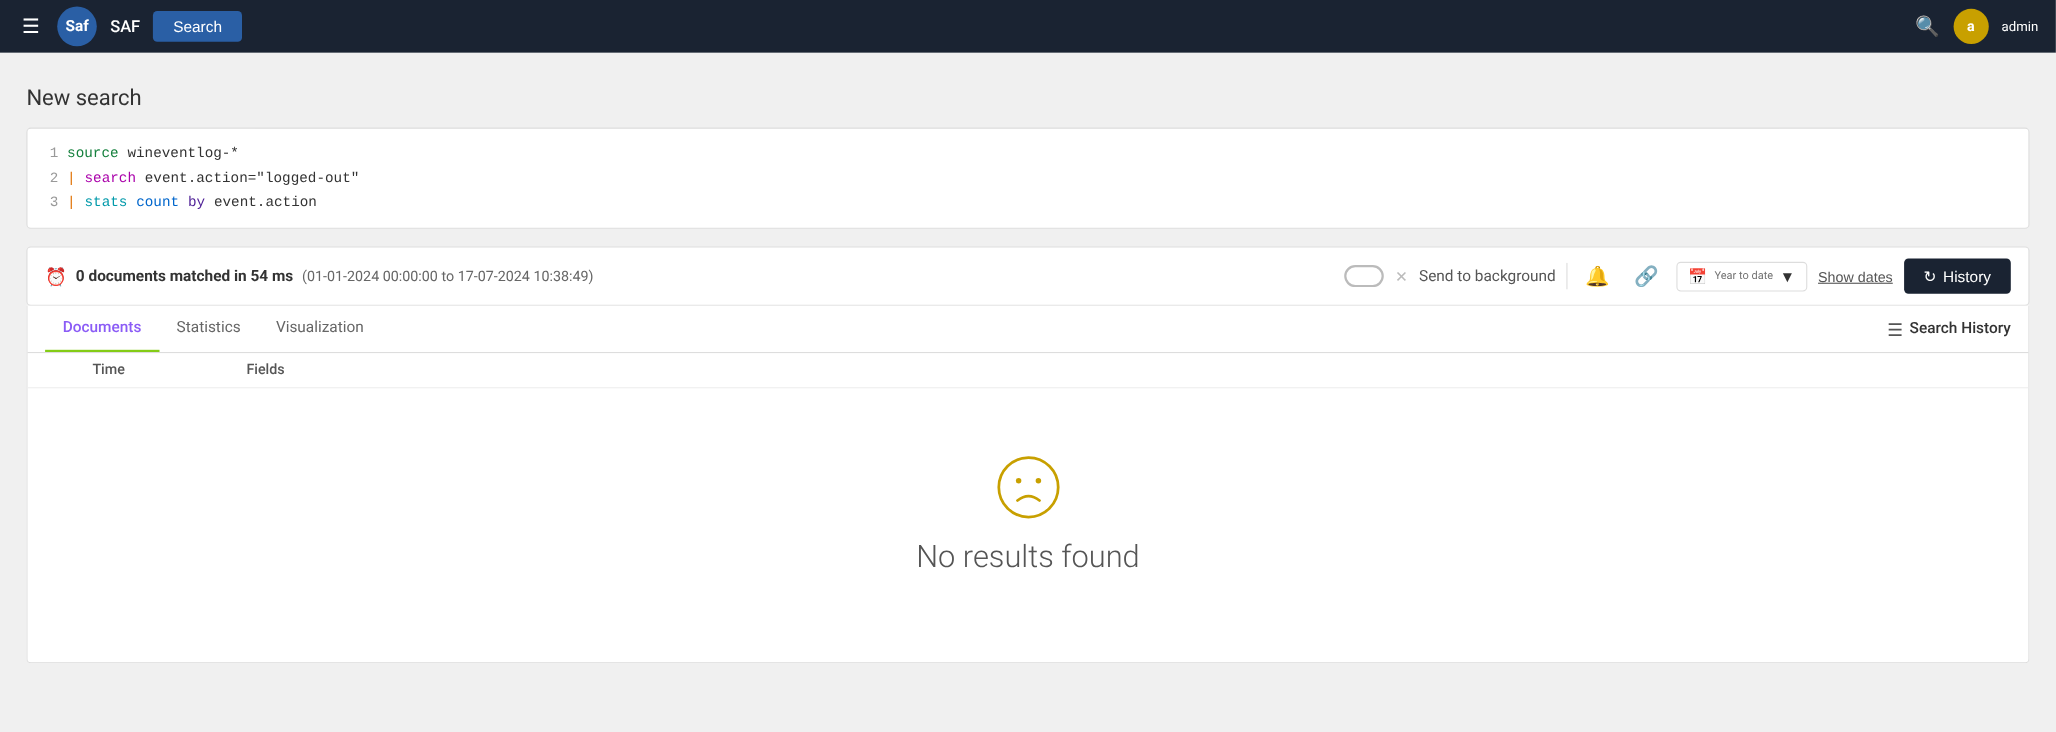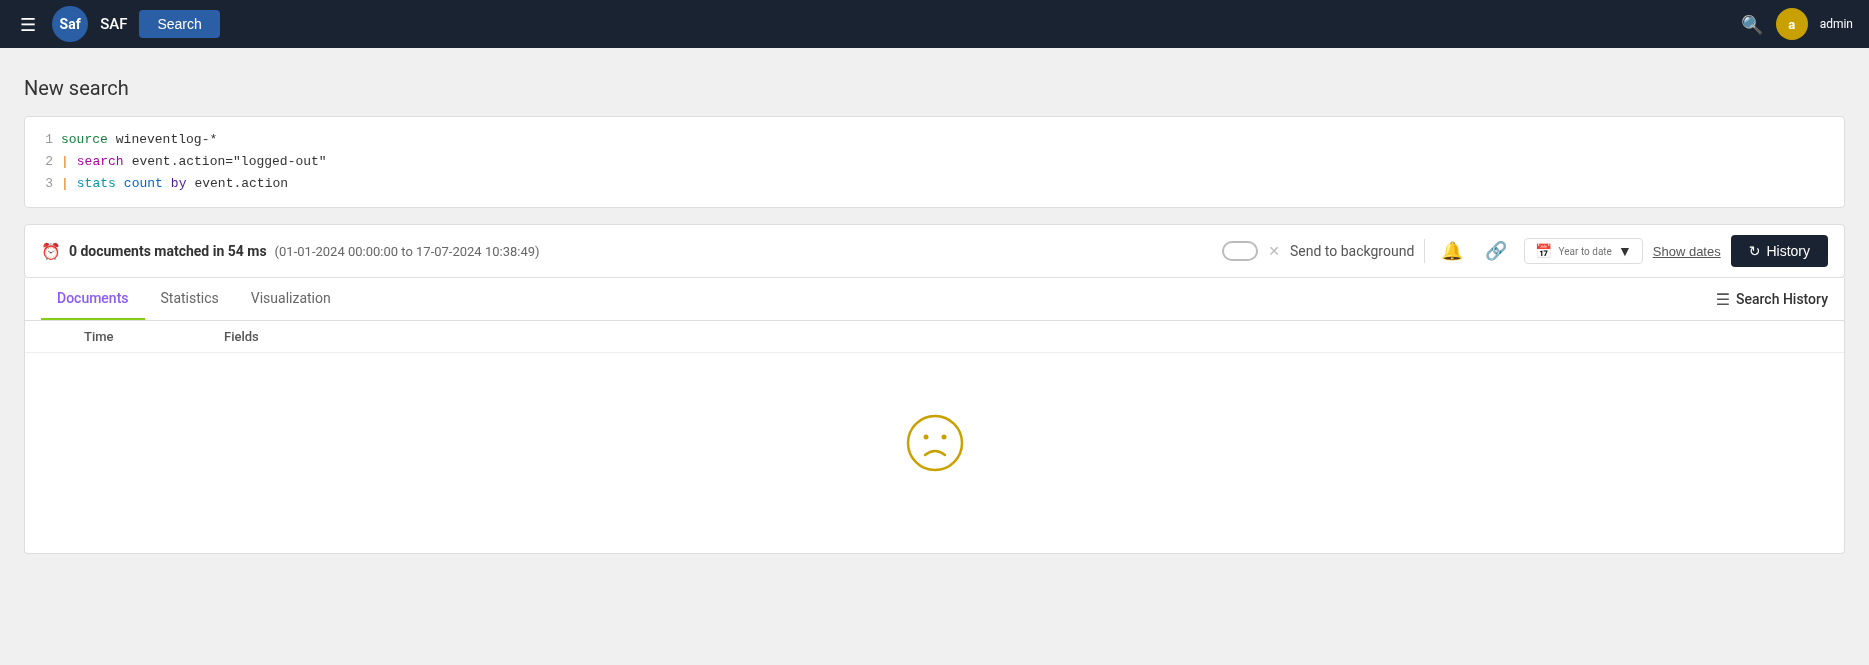--- a/index.html
+++ b/index.html
@@ -382,16 +382,17 @@
       <span class="col-fields">Fields</span>
     </div>
 
     <div class="no-results">
       <svg class="sad-face" viewBox="0 0 60 60" fill="none" xmlns="http://www.w3.org/2000/svg">
         <circle cx="30" cy="30" r="27" stroke="#c8a000" stroke-width="2.5" fill="none"></circle>
         <circle cx="21" cy="24" r="2.5" fill="#c8a000"></circle>
         <circle cx="39" cy="24" r="2.5" fill="#c8a000"></circle>
         <path d="M20 42 Q30 34 40 42" stroke="#c8a000" stroke-width="2.5" fill="none" stroke-linecap="round"></path>
       </svg>
+      <span class="no-results-title">No results found</span>
     </div>
   </div>
 
 </div>
 
 </body></html>

